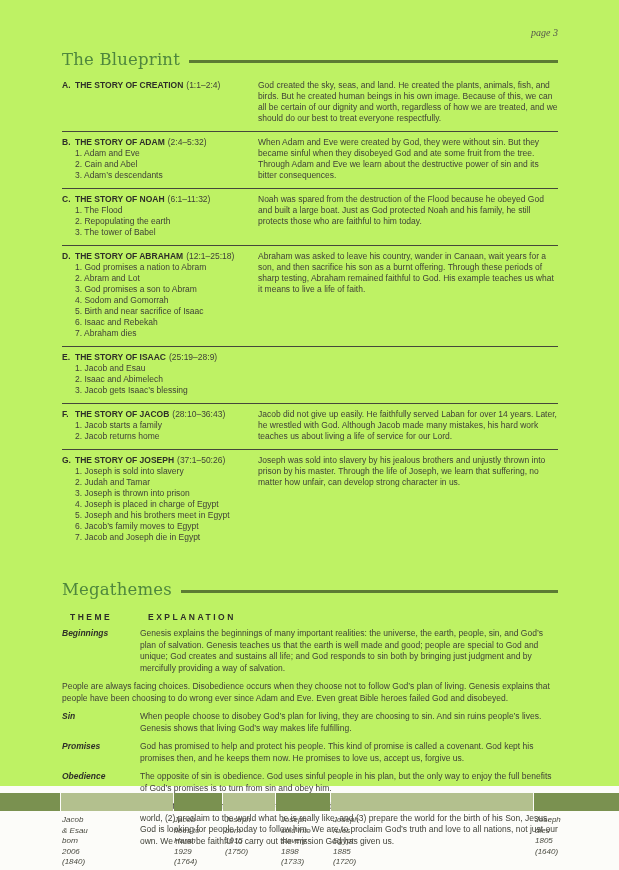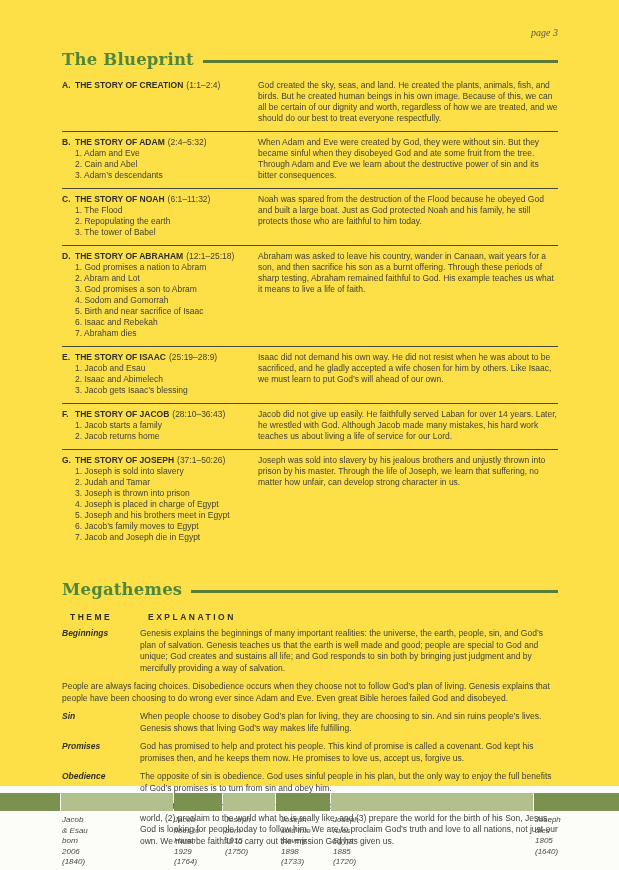--- a/index.html
+++ b/index.html
@@ -3,21 +3,21 @@
 <meta charset="utf-8">
 <style>
   * { margin: 0; padding: 0; box-sizing: border-box; }
   html, body { background: #ffffff; }
   body { font-family: "Liberation Sans", sans-serif; }
 
   .page {
     position: relative;
     width: 619px;
     height: 870px;
-    background: #fde047;
+    background: #bef264;
     overflow: hidden;
     color: #3f4037;
   }
 
   .bottom-strip {
     position: absolute;
     left: 0; right: 0; bottom: 0;
     height: 84px;
     background: #fcfcf9;
   }
@@ -37,21 +37,21 @@
     color: #55564b;
   }
 
   .heading-row {
     display: flex;
     align-items: center;
     margin-top: 12px;
   }
   .heading-row h2 {
     font-family: "DejaVu Serif", serif;
-    font-weight: bold;
+    font-weight: normal;
     font-size: 16.5px;
     letter-spacing: 0.2px;
     color: #4f873d;
     white-space: nowrap;
   }
   .heading-rule {
     flex: 1;
     height: 3px;
     background: #5c7c33;
     margin-left: 9px;
@@ -197,21 +197,20 @@
       </div>
 
       <div class="bp-row">
         <div class="bp-left">
           <span class="bp-letter">E.</span>
           <div class="bp-title"><b>THE STORY OF ISAAC</b><span class="ref">(25:19–28:9)</span></div>
           <div class="bp-item">1. Jacob and Esau</div>
           <div class="bp-item">2. Isaac and Abimelech</div>
           <div class="bp-item">3. Jacob gets Isaac’s blessing</div>
         </div>
-        <div class="bp-expl">Isaac did not demand his own way. He did not resist when he was about to be sacrificed, and he gladly accepted a wife chosen for him by others. Like Isaac, we must learn to put God’s will ahead of our own.</div>
       </div>
 
       <div class="bp-row">
         <div class="bp-left">
           <span class="bp-letter">F.</span>
           <div class="bp-title"><b>THE STORY OF JACOB</b><span class="ref">(28:10–36:43)</span></div>
           <div class="bp-item">1. Jacob starts a family</div>
           <div class="bp-item">2. Jacob returns home</div>
         </div>
         <div class="bp-expl">Jacob did not give up easily. He faithfully served Laban for over 14 years. Later, he wrestled with God. Although Jacob made many mistakes, his hard work teaches us about living a life of service for our Lord.</div>

